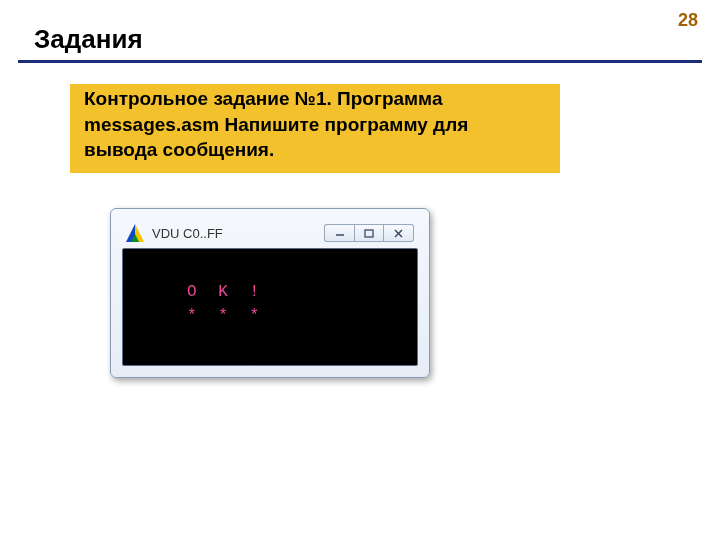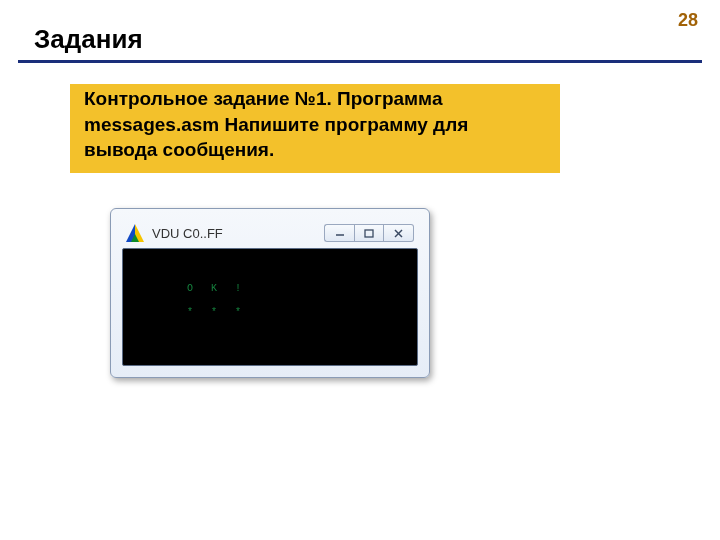--- a/index.html
+++ b/index.html
@@ -99,23 +99,23 @@
     .win-btn:first-child { border-top-left-radius: 3px; border-bottom-left-radius: 3px; border-right: none;}
     .win-btn:nth-child(2) { }
     .win-btn:last-child { border-top-right-radius: 3px; border-bottom-right-radius: 3px; border-left: none;}
     .win-btn svg { display:block; }
     .client {
       background: #000;
       border: 1px solid #5a6b85;
       border-radius: 2px;
       height: 118px;
       position: relative;
-      color: #15803d;
+      color: #ec4899;
       font-family: "Courier New", monospace;
-      font-size: 10px;
+      font-size: 16px;
       letter-spacing: 6px;
     }
     .line1 {
       position: absolute;
       top: 34px;
       left: 64px;
       white-space: pre;
     }
     .line2 {
       position: absolute;

